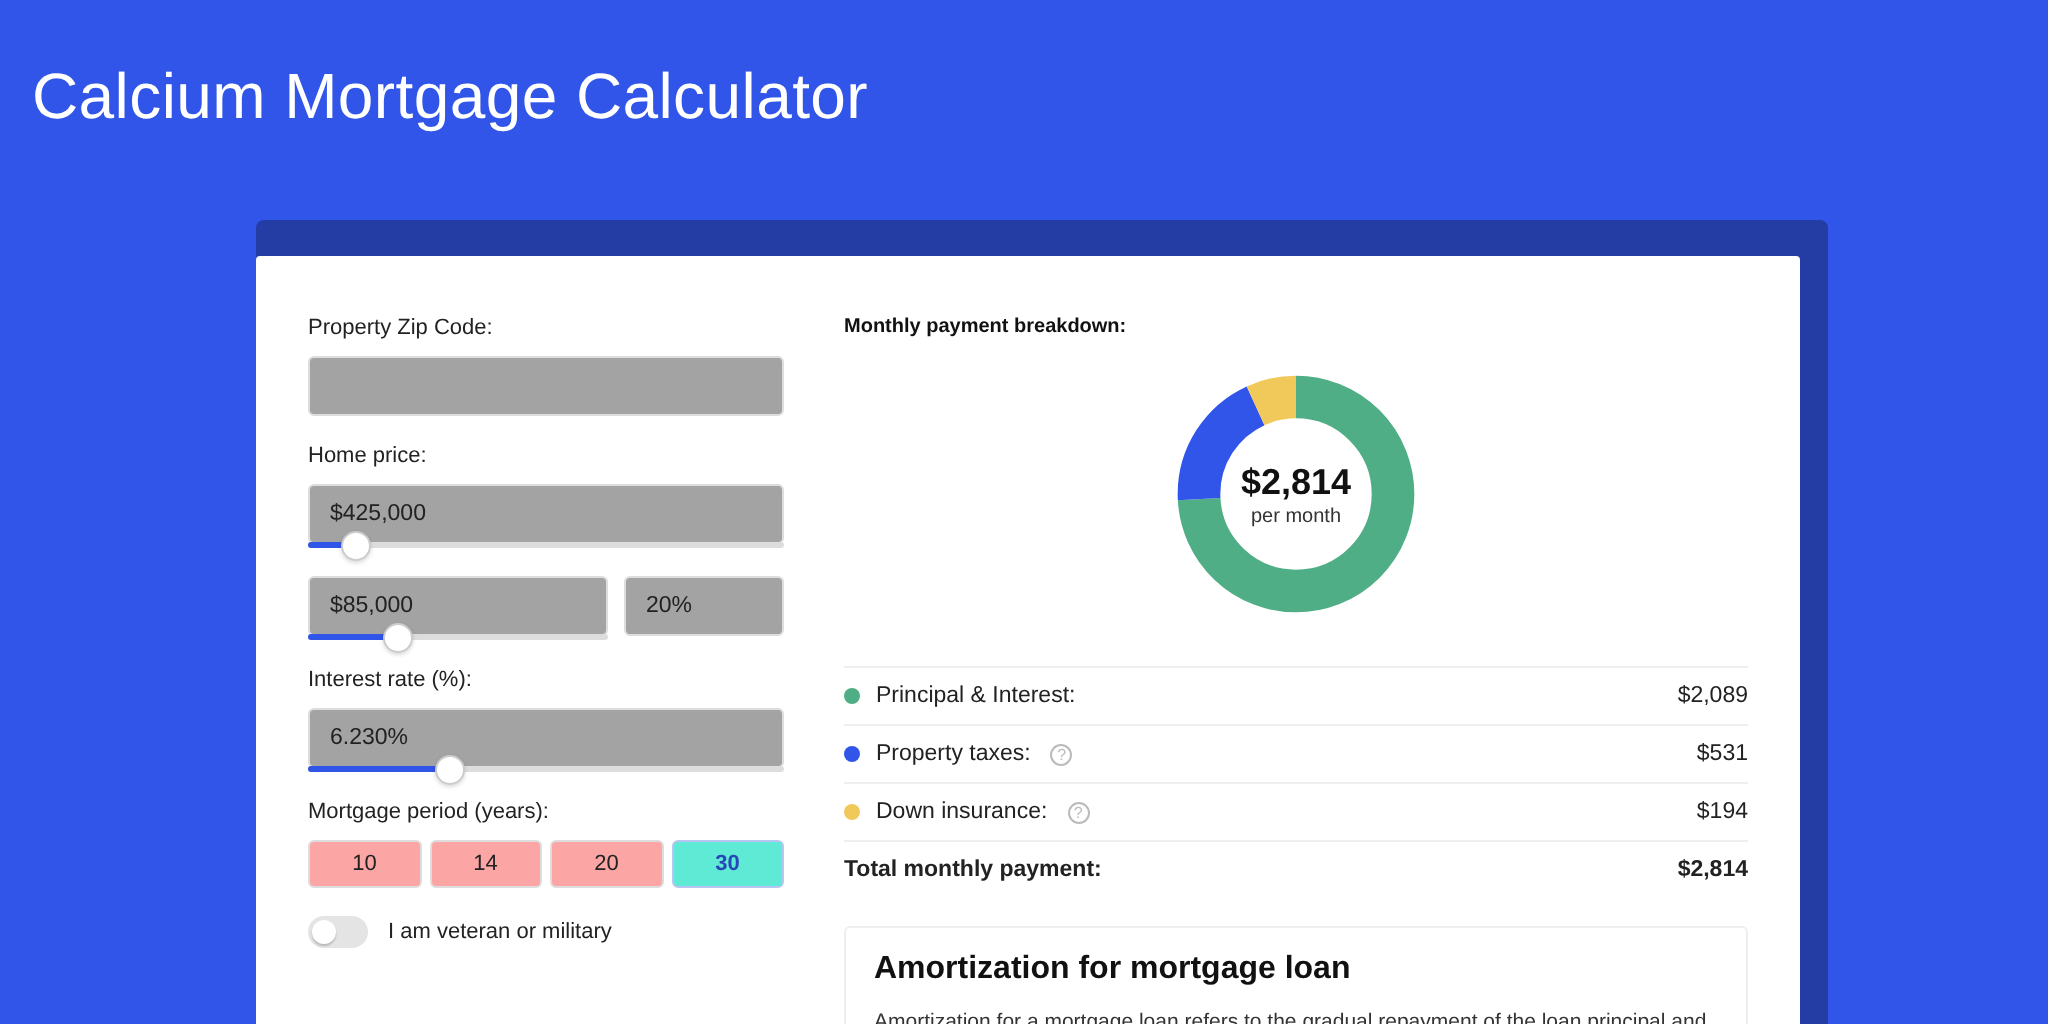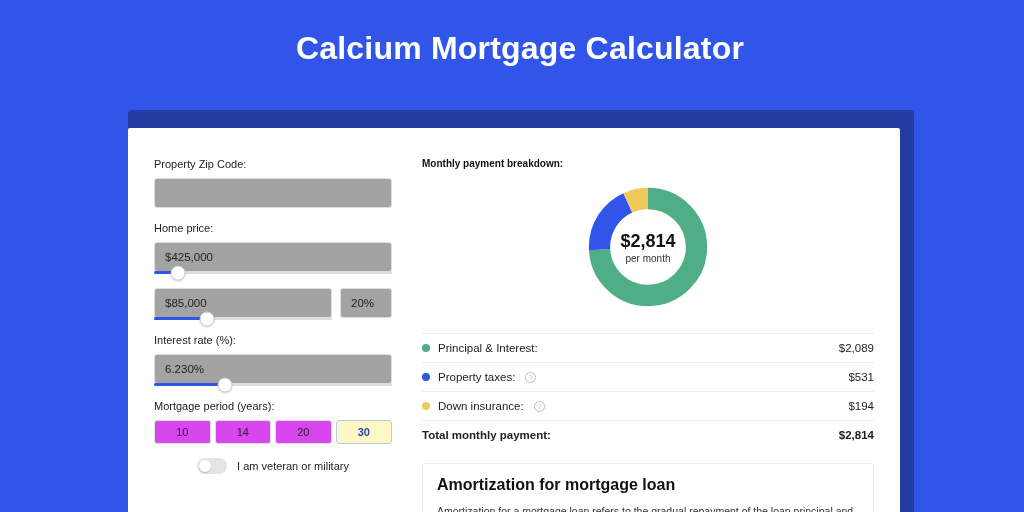--- a/index.html
+++ b/index.html
@@ -5,24 +5,24 @@
   * { box-sizing: border-box; margin: 0; padding: 0; }
   body {
     font-family: -apple-system, BlinkMacSystemFont, "Segoe UI", Arial, sans-serif;
     background: #3055e8;
     width: 1024px;
     height: 512px;
     overflow: hidden;
     position: relative;
   }
   .page-title {
-    text-align: center;
+    text-align: left;
     color: #fff;
     font-size: 32px;
-    font-weight: 700;
+    font-weight: 400;
     padding: 30px 0 20px 16px;
     letter-spacing: 0.2px;
   }
   .shadow-box {
     position: absolute;
     left: 128px;
     top: 110px;
     width: 786px;
     height: 500px;
     background: #233da4;
@@ -79,42 +79,42 @@
     top: 50%;
     transform: translate(-50%, -50%);
     width: 15px; height: 15px;
     background: #fff;
     border: 1px solid #ccc;
     border-radius: 50%;
     box-shadow: 0 1px 2px rgba(0,0,0,0.15);
   }
   .dp-row { display: flex; gap: 8px; }
   .dp-amount { flex: 1; position: relative; }
-  .dp-pct { width: 52px; }
+  .dp-pct { width: 80px; }
   .period-buttons { display: flex; gap: 4px; }
   .period-btn {
     flex: 1;
     height: 24px;
     border: 1px solid #ddd;
-    background: #d946ef;
+    background: #fca5a5;
     border-radius: 3px;
     font-size: 11px;
     color: #222;
     cursor: pointer;
     display: flex;
     align-items: center;
     justify-content: center;
   }
   .period-btn.active {
-    background: #fef9c3;
+    background: #5eead4;
     border-color: #b9c6f4;
     color: #2946b8;
     font-weight: 600;
   }
-  .toggle-row { display: flex; align-items: center; gap: 10px; margin-top: 10px; justify-content: center; }
+  .toggle-row { display: flex; align-items: center; gap: 10px; margin-top: 10px; }
   .toggle {
     width: 30px; height: 16px;
     background: #e4e4e4;
     border-radius: 10px;
     position: relative;
   }
   .toggle-knob {
     position: absolute;
     left: 2px; top: 2px;
     width: 12px; height: 12px;

